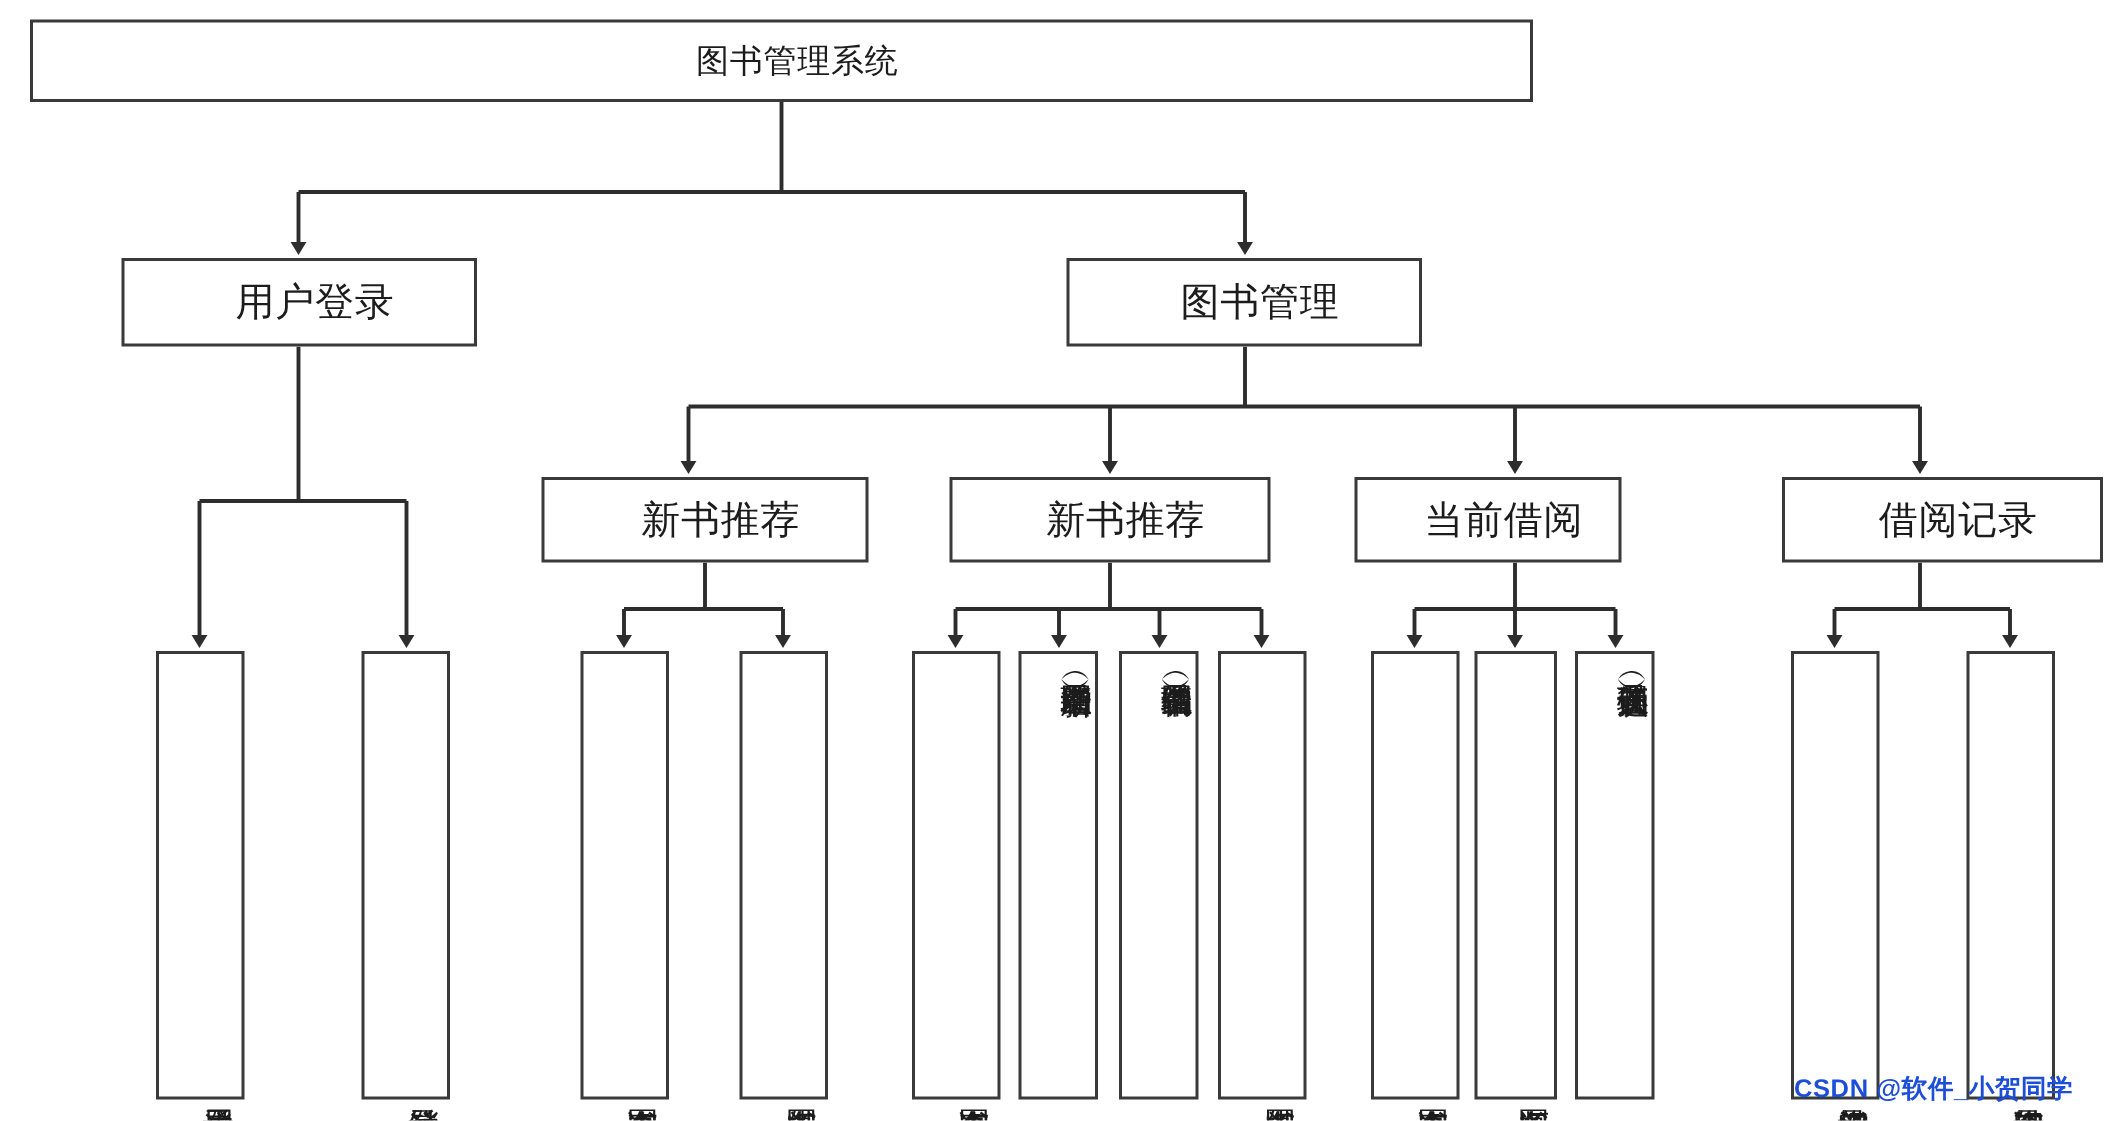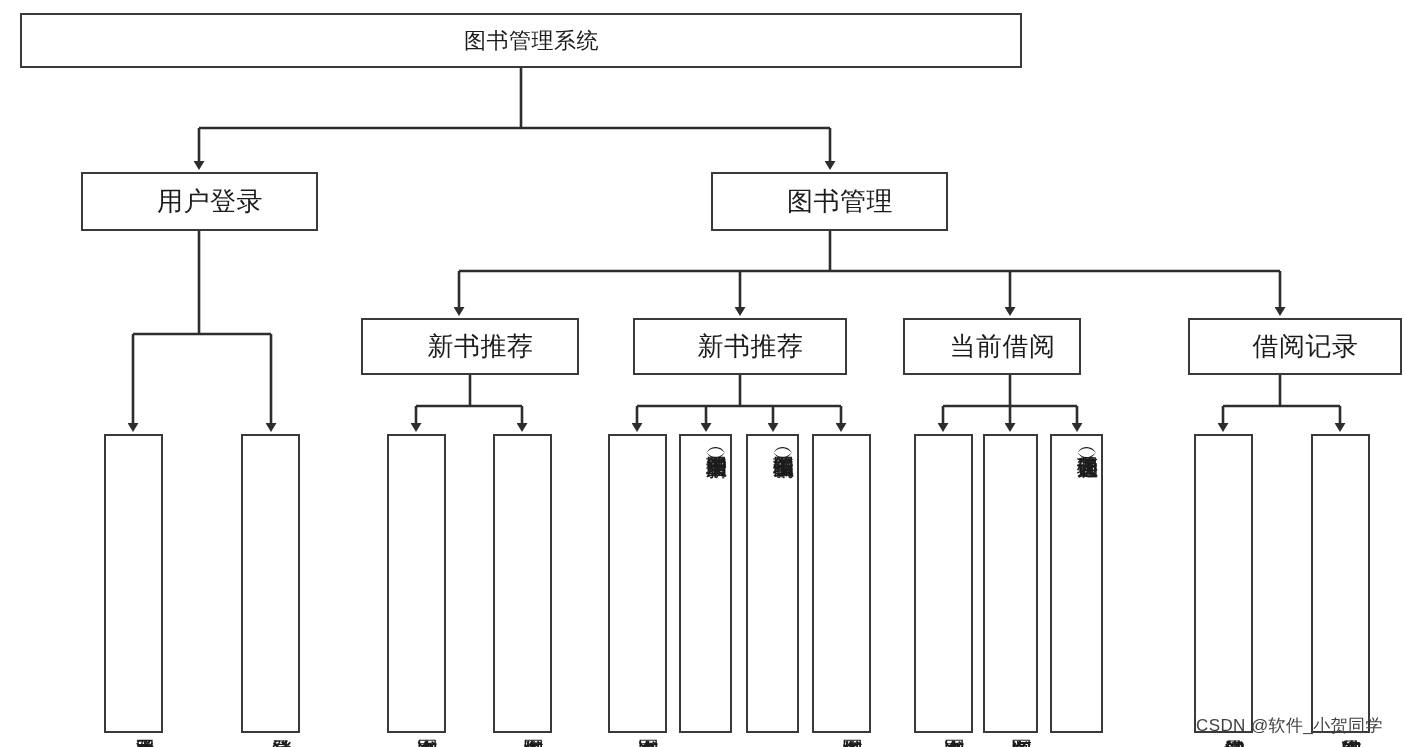--- a/index.html
+++ b/index.html
@@ -63,25 +63,26 @@
   }
   .node.v .lbl {
     font-size: 21px;
     text-align: center;
     line-height: 1.28;
     writing-mode: vertical-rl;
     text-orientation: upright;
   }
   .watermark {
     position: absolute;
-    color: #404040;
+    color: #1d4ed8;
     font-size: 17px;
     white-space: nowrap;
     z-index: 5;
     letter-spacing: 0.4px;
+    font-weight: bold;
   }
 </style>
 </head>
 <body>
 
 <div id="canvas">
 
   <svg id="wires" viewBox="0 0 1405 747" xmlns="http://www.w3.org/2000/svg">
     <defs>
       <marker id="arrow" markerWidth="9" markerHeight="11" refX="1" refY="5.5" orient="auto" markerUnits="userSpaceOnUse">

